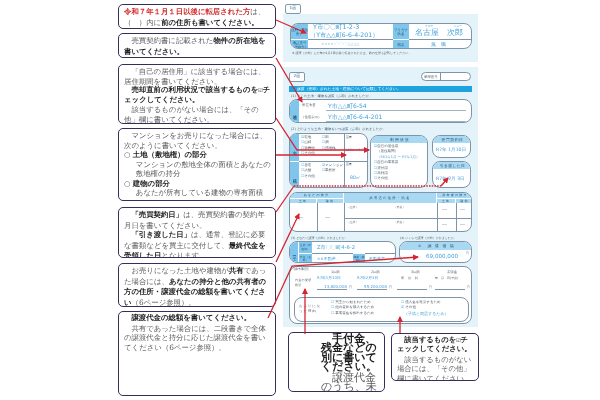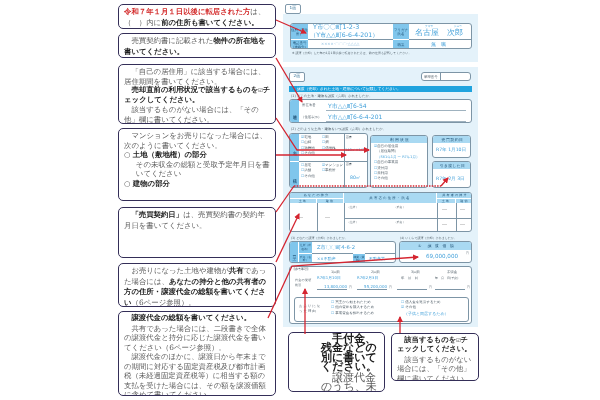--- a/index.html
+++ b/index.html
@@ -9,21 +9,21 @@
   .callout{position:absolute;box-sizing:border-box;border:1.6px solid #342e58;border-radius:5px;background:#fff;padding:2px 4px 2px 5px;font-family:"DejaVu Serif",serif;font-size:7.4px;line-height:9.5px;color:#5a5a5a;overflow:hidden;}
   .callout p{margin:0;}
   .b{font-weight:bold;color:#1e1e1e;font-family:Liberation Mono, monospace;}
   .red{color:#d32a2a;}
   .ind{text-indent:1em;}
   .item-title{font-weight:bold;color:#1e1e1e;}
   .item-desc{padding-left:1.6em;}
   
   .panel{position:absolute;background:#e4f2fa;}
   .tag{position:absolute;border:1px solid #7f98aa;border-radius:2px;background:#fff;font-size:4.2px;line-height:6px;text-align:center;color:#2b6b92;}
-  .box{position:absolute;box-sizing:border-box;border:0.9px solid #7d95a6;border-radius:3px;background:#fff;overflow:hidden;}
+  .box{position:absolute;box-sizing:border-box;border:0.9px solid #7d95a6;border-radius:8px;background:#fff;overflow:hidden;}
   .lbl{position:absolute;box-sizing:border-box;background:#80c6ec;color:#1d4f73;font-size:3.4px;line-height:4px;text-align:center;display:flex;align-items:center;justify-content:center;}
   .vlbl{writing-mode:vertical-rl;letter-spacing:0.6px;font-size:3.8px;}
   .hdr{position:absolute;box-sizing:border-box;background:#a9d9f2;color:#1d4f73;font-size:3.8px;line-height:7px;text-align:center;letter-spacing:1.2px;}
   .tiny{position:absolute;font-size:3.4px;line-height:4px;color:#4c5a64;white-space:nowrap;}
   .hand{position:absolute;color:#3f9fd9;white-space:nowrap;}
   .opt{font-size:3.5px;line-height:5.4px;color:#4c5a64;white-space:nowrap;}
   .opt .mk{color:#3f9fd9;}
   .grid2{display:grid;grid-template-columns:1fr 1fr;}
   .uline{border-bottom:0.6px solid #7d95a6;}
   svg.arrows{position:absolute;left:0;top:0;pointer-events:none;}
@@ -42,36 +42,37 @@
 
 <div class="callout" style="left:118px;top:64px;width:158px;height:60px;">
   <p class="ind">「自己の居住用」に該当する場合には、居住期間を書いてください。</p>
   <p class="ind b">売却直前の利用状況で該当するものを☑チェックしてください。</p>
   <p class="ind">該当するものがない場合には、「その他」欄に書いてください。</p>
 </div>
 
 <div class="callout" style="left:118px;top:128px;width:158px;height:73px;">
   <p class="ind">マンションをお売りになった場合には、次のように書いてください。</p>
   <p><span>○</span>&nbsp;<span class="item-title">土地（敷地権）の部分</span></p>
-  <p class="item-desc">その未収金の総額と受取予定年月日を書いてください</p>
+  <p class="item-desc">マンションの敷地全体の面積とあなたの敷地権の持分</p>
   <p><span>○</span>&nbsp;<span class="item-title">建物の部分</span></p>
+  <p class="item-desc">あなたが所有している建物の専有面積</p>
 </div>
 
 <div class="callout" style="left:118px;top:207px;width:158px;height:51px;">
   <p class="ind"><span class="b">「売買契約日」</span><span>は、売買契約書の契約年月日を書いてください。</span></p>
+  <p class="ind"><span class="b">「引き渡した日」</span><span>は、通常、登記に必要な書類などを買主に交付して、</span><span class="b">最終代金を受領した日</span><span>となります。</span></p>
 </div>
 
 <div class="callout" style="left:118px;top:263px;width:158px;height:44px;">
   <p class="ind"><span>お売りになった土地や建物が</span><span class="b">共有</span><span>であった場合には、</span><span class="b">あなたの持分と他の共有者の方の住所・譲渡代金の総額を書いてください</span><span>（6ページ参照）。</span></p>
 </div>
 
 <div class="callout" style="left:118px;top:311px;width:158px;height:85px;">
   <p class="ind b">譲渡代金の総額を書いてください。</p>
   <p class="ind">共有であった場合には、二段書きで全体の譲渡代金と持分に応じた譲渡代金を書いてください（6ページ参照）。</p>
-  <p class="ind">譲渡代金のほかに、譲渡日から年末までの期間に対応する固定資産税及び都市計画税（未経過固定資産税等）に相当する額の支払を受けた場合には、その額を譲渡価額に含めて書いてください。</p>
 </div>
 
 <div class="tag" style="left:285px;top:4px;width:14px;height:8px;">1面</div>
 <div class="panel" style="left:283px;top:14px;width:195px;height:48px;"></div>
 
 <div class="box" style="left:290px;top:23px;width:182px;height:26px;">
   <div class="lbl" style="left:0;top:0;width:17px;height:15px;">住所（前住所）</div>
   <div class="lbl" style="left:0;top:15px;width:17px;height:11px;border-top:0.6px solid #fff;">電話番号（連絡先）</div>
   <div class="hand" style="left:22px;top:0px;font-size:6.4px;line-height:7px;">Y市〇〇町1-2-3</div>
   <div class="hand" style="left:19px;top:7px;font-size:6.2px;line-height:7px;">（Y市△△町6-6-4-201）</div>

